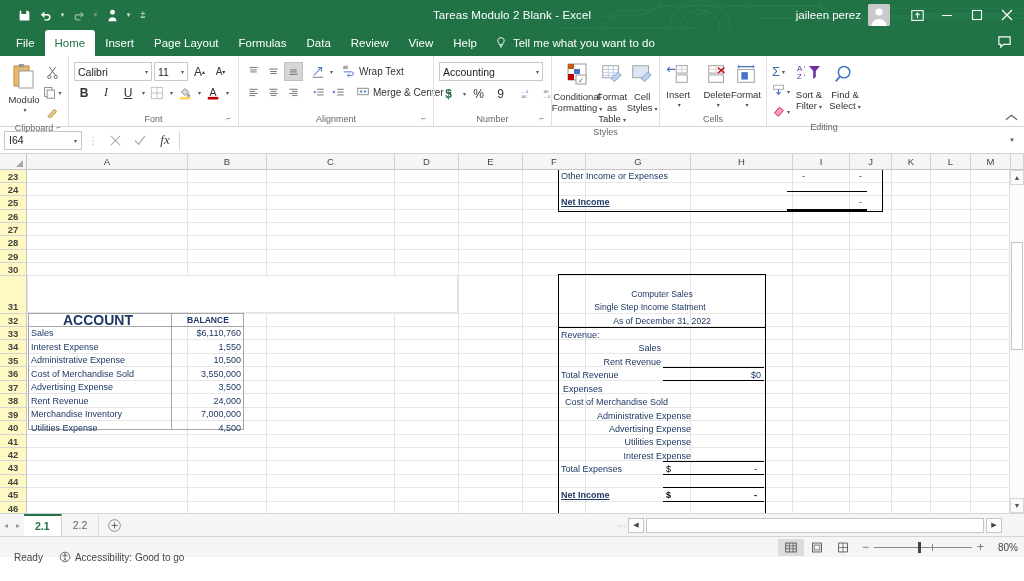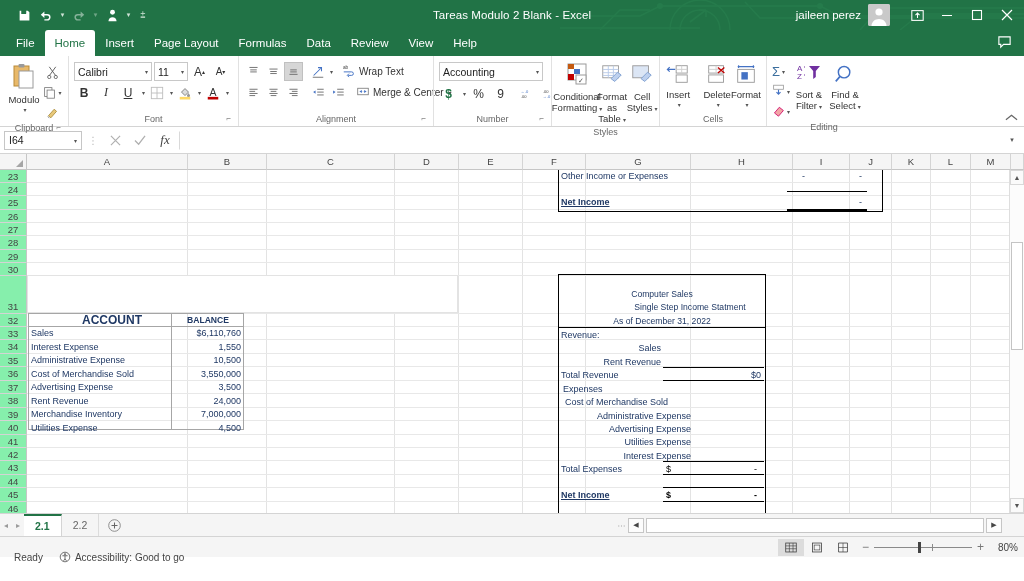--- a/index.html
+++ b/index.html
@@ -132,21 +132,22 @@
   .ch {
     border-right:1px solid #d4d4d4; border-bottom:1px solid #c6c6c6;
     font-size:9.5px; color:#444; display:flex; align-items:center; justify-content:center;
     background:#f5f5f5;
   }
   .gridbody { flex:1; display:flex; position:relative; overflow:hidden;}
   .rowhdr { width:27px; min-width:27px; background:#f5f5f5; }
   .rh {
     border-right:1px solid #c6c6c6; border-bottom:1px solid #d4d4d4;
     font-size:9.5px; color:#444; display:flex; align-items:center; justify-content:center;
-    background:#86efac;
+    background:#fef9c3;
+    font-weight:bold;
   }
   .cells { flex:1; position:relative; background:#fff; }
   .gl-v { position:absolute; top:0; bottom:0; width:1px; background:#e3e3e3; }
   .gl-h { position:absolute; left:0; right:0; height:1px; background:#e8e8e8; }
 
   .cell { position:absolute; font-size:9px; color:#1f3864; white-space:nowrap;
           display:flex; align-items:center; overflow:hidden;}
   .cell.r { justify-content:flex-end; }
   .cell.c { justify-content:center; }
   .bx { position:absolute; }
@@ -293,20 +294,29 @@
   <div class="tabstrip">
     <div class="tab">File</div>
     <div class="tab active">Home</div>
     <div class="tab">Insert</div>
     <div class="tab">Page Layout</div>
     <div class="tab">Formulas</div>
     <div class="tab">Data</div>
     <div class="tab">Review</div>
     <div class="tab">View</div>
     <div class="tab">Help</div>
+    <div class="tellme">
+      <span>
+        <svg width="12" height="13" viewBox="0 0 16 16">
+            <path d="M8 1.5a4.2 4.2 0 00-2.4 7.7V11h4.8V9.2A4.2 4.2 0 008 1.5z" fill="none" stroke="#fff" stroke-width="1.2"></path>
+            <path d="M6.3 12.3h3.4M6.8 14h2.4" stroke="#fff" stroke-width="1.2"></path>
+          </svg>
+      </span>
+      <span>Tell me what you want to do</span>
+    </div>
     <div class="ts-right">
       <span>
         <svg width="15" height="15" viewBox="0 0 16 16">
             <path d="M2 3h12v8H7l-3 3v-3H2z" fill="none" stroke="#fff" stroke-width="1.2"></path>
           </svg>
       </span>
     </div>
   </div>
 
   <div class="ribbon">
@@ -782,21 +792,21 @@
         <div class="cell" style="left:534px; top:26px; width:110px; height:12px; font-weight:bold; color:#1f3864; text-decoration:underline;">Net Income</div>
         <div class="cell r" style="left:785px; top:26px; width:50px; height:12px; color:#1f3864;">-</div>
         <div class="bx" style="left:760px; top:39px; width:80px; height:1.5px; background:#000;"></div>
 
         <div class="bx" style="left:0px; top:105px; width:431px; height:38px; border:1px solid #e3e3e3; background:#fff;"></div>
 
         <div class="bx" style="left:1px; top:143px; width:216px; height:117px; border:1px solid #a6a6a6;"></div>
         <div class="bx" style="left:144px; top:143px; width:1px; height:117px; background:#a6a6a6;"></div>
         <div class="bx" style="left:1px; top:156px; width:216px; height:1px; background:#a6a6a6;"></div>
 
-        <div class="cell c" style="left:14px; top:144px; width:142px; height:12px; font-weight:bold; color:#1f3864; font-size:12px;">ACCOUNT</div>
+        <div class="cell c" style="left:0; top:144px; width:142px; height:12px; font-weight:bold; color:#1f3864; font-size:14px;">ACCOUNT</div>
         <div class="cell c" style="left:146px; top:144px; width:70px; height:12px; font-weight:bold; color:#1f3864; font-size:8.6px;">BALANCE</div>
 
         <div class="cell" style="left:4px; top:157px; width:138px; height:12px;">Sales</div>
         <div class="cell r" style="left:146px; top:157px; width:68px; height:12px;">$6,110,760</div>
 
         <div class="cell" style="left:4px; top:170px; width:138px; height:13px;">Interest Expense</div>
         <div class="cell r" style="left:146px; top:170px; width:68px; height:13px;">1,550</div>
 
         <div class="cell" style="left:4px; top:184px; width:138px; height:12px;">Administrative Expense</div>
         <div class="cell r" style="left:146px; top:184px; width:68px; height:12px;">10,500</div>
@@ -812,21 +822,21 @@
 
         <div class="cell" style="left:4px; top:238px; width:138px; height:12px;">Merchandise Inventory</div>
         <div class="cell r" style="left:146px; top:238px; width:68px; height:12px;">7,000,000</div>
 
         <div class="cell" style="left:4px; top:251px; width:138px; height:13px;">Utilities Expense</div>
         <div class="cell r" style="left:146px; top:251px; width:68px; height:13px;">4,500</div>
 
         <div class="bx" style="left:531px; top:104px; width:208px; height:240px; border:1.4px solid #000;"></div>
 
         <div class="cell c" style="left:533px; top:117px; width:204px; height:13px; font-size:8.6px;">Computer Sales</div>
-        <div class="cell c" style="left:533px; top:130px; width:180px; height:13px; font-size:8.6px;margin-left:40px;">Single Step Income Statment</div>
+        <div class="cell c" style="left:533px; top:130px; width:180px; height:13px; font-size:8.6px;">Single Step Income Statment</div>
         <div class="cell c" style="left:533px; top:144px; width:204px; height:13px; font-size:8.6px;">As of December 31, 2022</div>
         <div class="bx" style="left:531px; top:157px; width:208px; height:1.4px; background:#000;"></div>
 
         <div class="cell" style="left:534px; top:158px; width:120px; height:13px;">Revenue:</div>
         <div class="cell r" style="left:534px; top:171px; width:100px; height:13px;">Sales</div>
         <div class="cell r" style="left:534px; top:185px; width:100px; height:13px;">Rent Revenue</div>
         <div class="bx" style="left:636px; top:197px; width:101px; height:1px; background:#000;"></div>
         <div class="cell" style="left:534px; top:198px; width:110px; height:13px;">Total Revenue</div>
         <div class="cell r" style="left:636px; top:198px; width:98px; height:13px;">$0</div>
         <div class="bx" style="left:636px; top:210px; width:101px; height:1.4px; background:#000;"></div>

